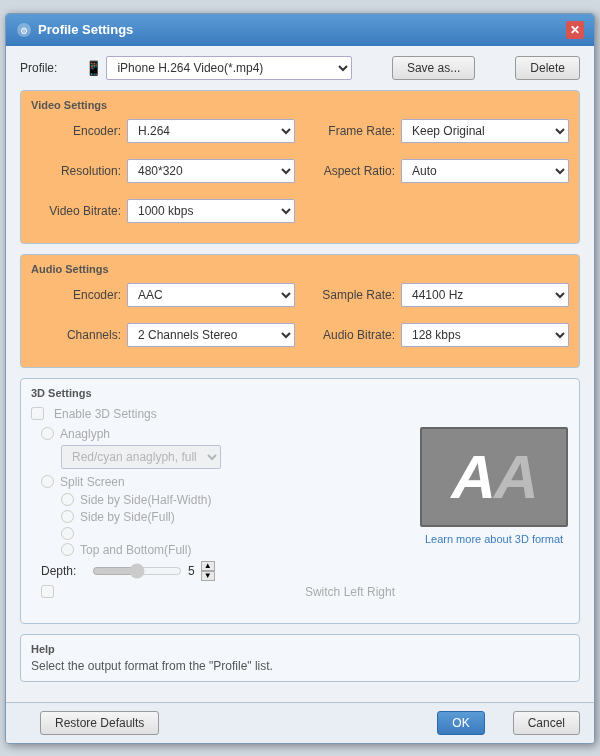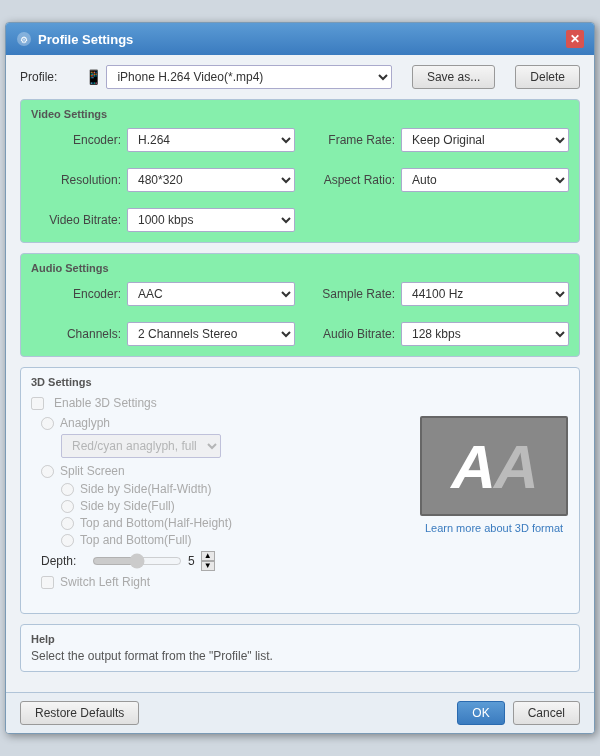--- a/index.html
+++ b/index.html
@@ -98,32 +98,33 @@
       flex: 1;
     }
     .btn {
       padding: 4px 14px;
       border: 1px solid #999;
       border-radius: 3px;
       background: linear-gradient(to bottom, #f5f5f5, #e0e0e0);
       font-size: 12px;
       color: #333;
       cursor: pointer;
+      margin-left: 20px;
     }
     .btn-blue {
       background: linear-gradient(to bottom, #5b9bd5, #3a7bbf);
       color: white;
       border-color: #2a6aaf;
     }
     .section {
       border: 1px solid #b0c4d8;
       border-radius: 4px;
       margin-bottom: 10px;
-      padding: 8px 10px 10px 10px;
-      background: #86efac;
+      padding: 8px 10px 20px 10px;
+      background: #fdba74;
       position: relative;
     }
     .section-title {
       font-size: 11px;
       color: #555;
       font-weight: bold;
       margin-bottom: 8px;
     }
     .settings-grid {
       display: grid;
@@ -244,20 +245,21 @@
       align-items: center;
       justify-content: center;
       line-height: 1;
     }
     .switch-row {
       display: flex;
       align-items: center;
       gap: 6px;
       margin-top: 4px;
       margin-left: 10px;
+      justify-content: space-between;
     }
     .help-section {
       border: 1px solid #b0c4d8;
       border-radius: 4px;
       padding: 8px 10px;
       background: #f4f8fc;
       margin-bottom: 10px;
     }
     .help-title {
       font-size: 11px;
@@ -426,21 +428,20 @@
           <div class="radio-row-sub">
             <input type="radio" name="split" id="sbh" disabled="" style="">
             <label for="sbh" class="disabled-label">Side by Side(Half-Width)</label>
           </div>
           <div class="radio-row-sub">
             <input type="radio" name="split" id="sbf" disabled="" style="">
             <label for="sbf" class="disabled-label">Side by Side(Full)</label>
           </div>
           <div class="radio-row-sub">
             <input type="radio" name="split" id="tbh" disabled="" style="">
-            <label for="tbh" class="disabled-label">Top and Bottom(Half-Height)</label>
           </div>
           <div class="radio-row-sub">
             <input type="radio" name="split" id="tbf" disabled="" style="">
             <label for="tbf" class="disabled-label">Top and Bottom(Full)</label>
           </div>
 
           <div class="depth-row">
             <span class="depth-label">Depth:</span>
             <input type="range" min="0" max="10" value="5" disabled="" style="">
             <span class="depth-val">5</span>

